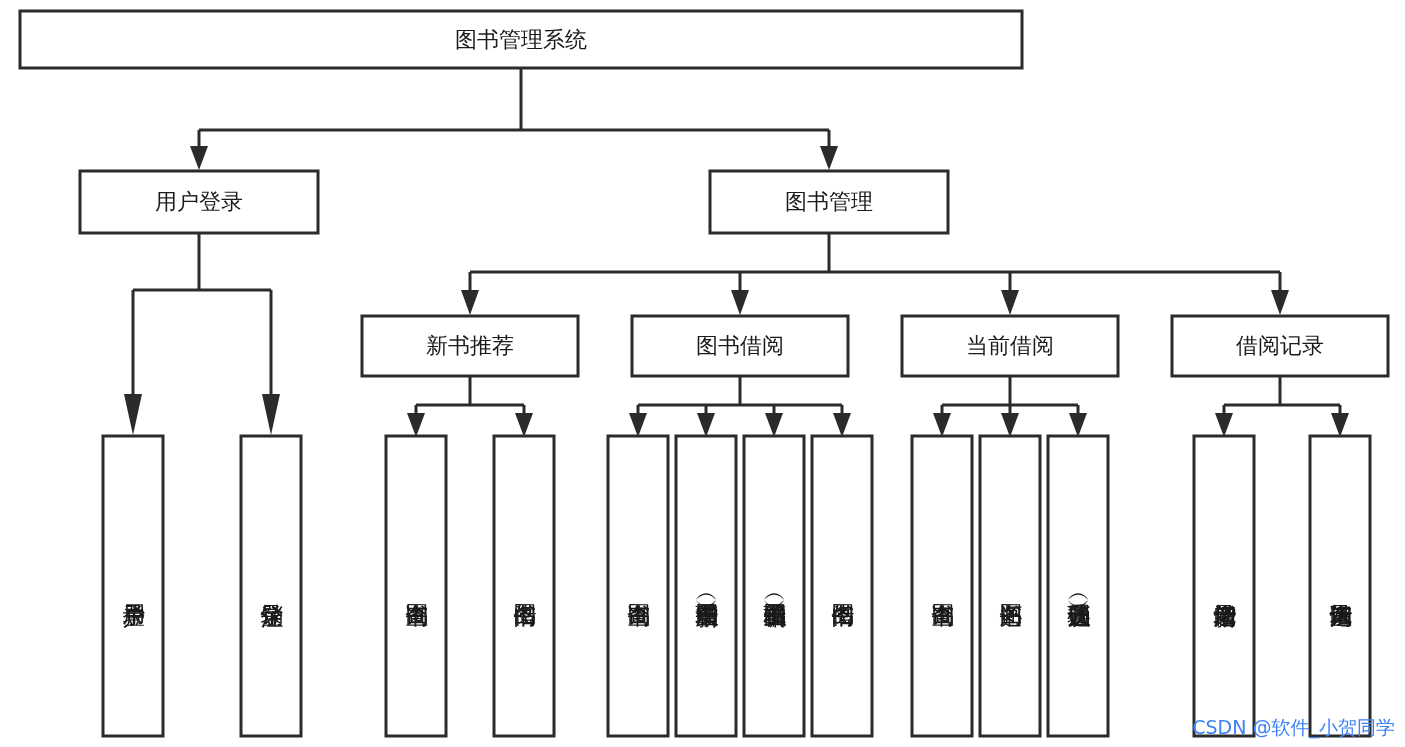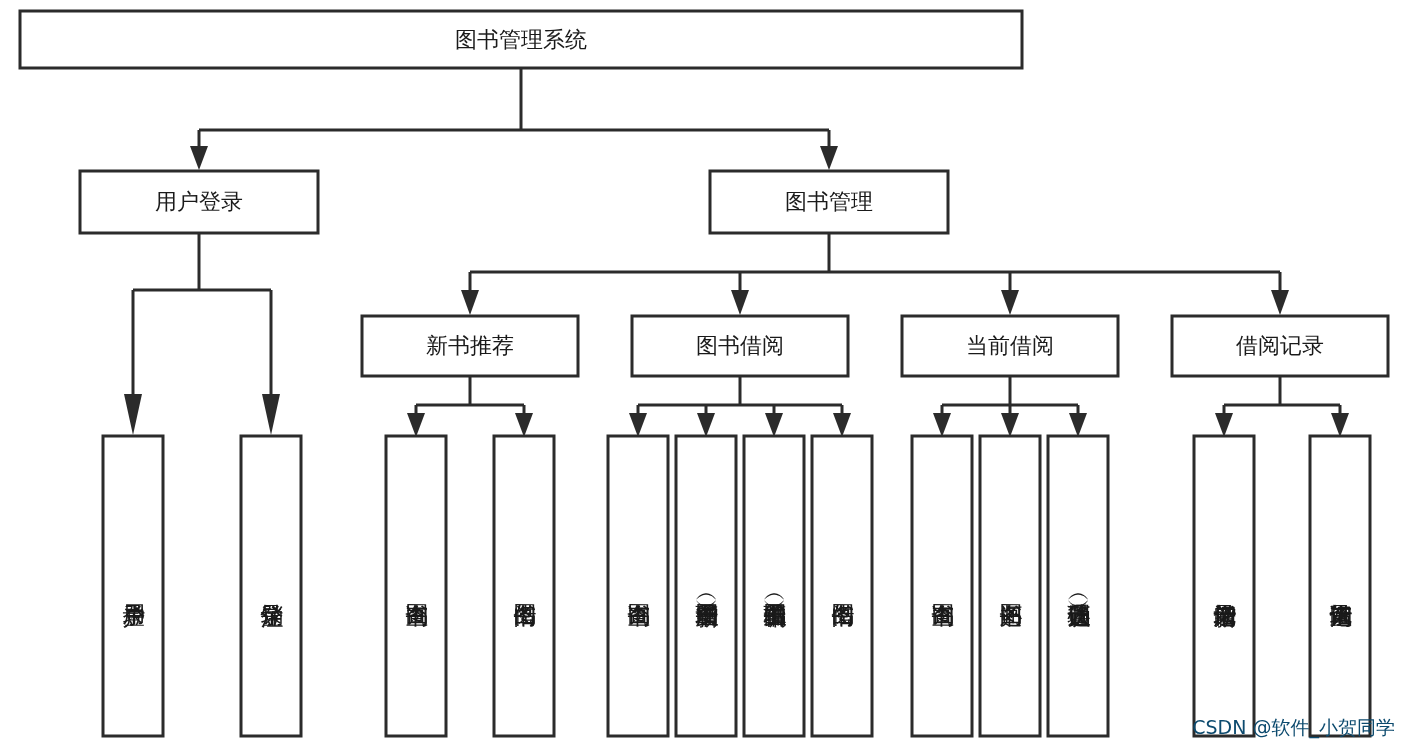--- a/index.html
+++ b/index.html
@@ -59,21 +59,21 @@
     dominant-baseline: middle;
     writing-mode: vertical-rl;
     glyph-orientation-vertical: 0;
   }
   .watermark-text {
     position: absolute;
     right: 10px;
     bottom: 6px;
     font-family: "DejaVu Sans", "Liberation Sans", sans-serif;
     font-size: 19px;
-    color: #0c4a6e;
+    color: #3b82f6;
     white-space: nowrap;
     user-select: none;
   }
 </style>
 </head>
 <body>
 
 <div id="diagram-root">
 
   <svg id="tree-svg" viewBox="0 0 1405 747" xmlns="http://www.w3.org/2000/svg">

